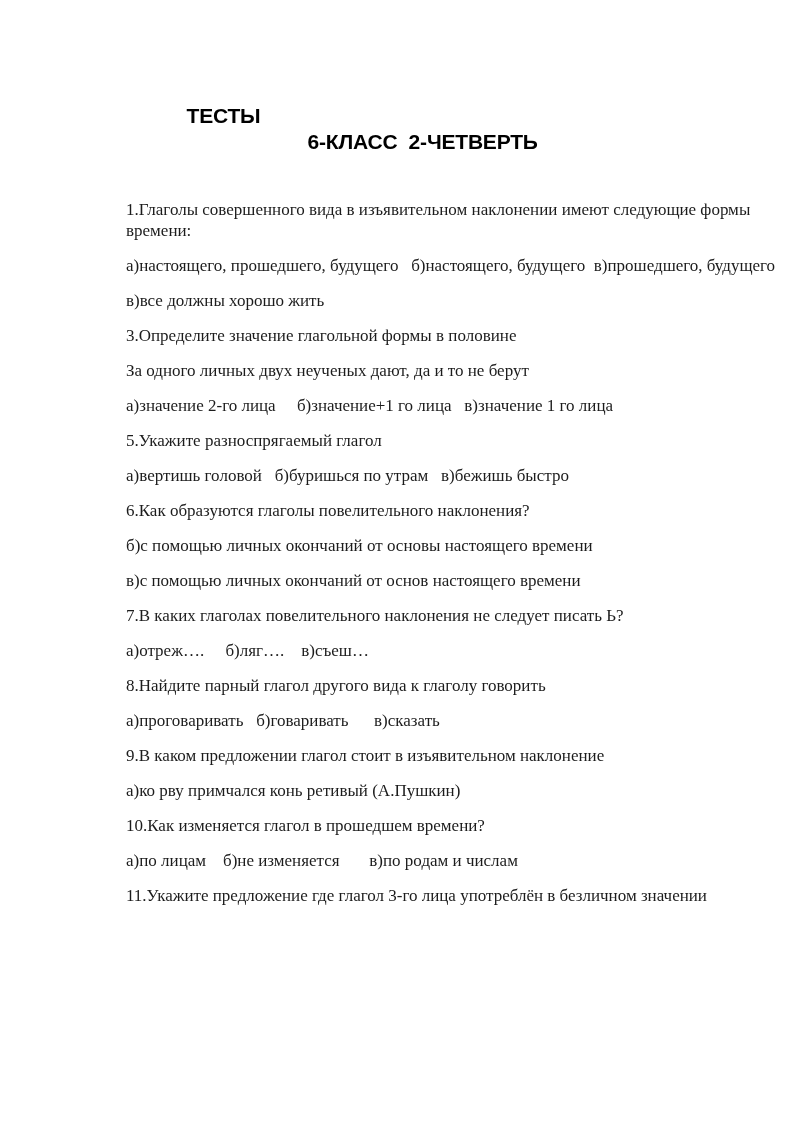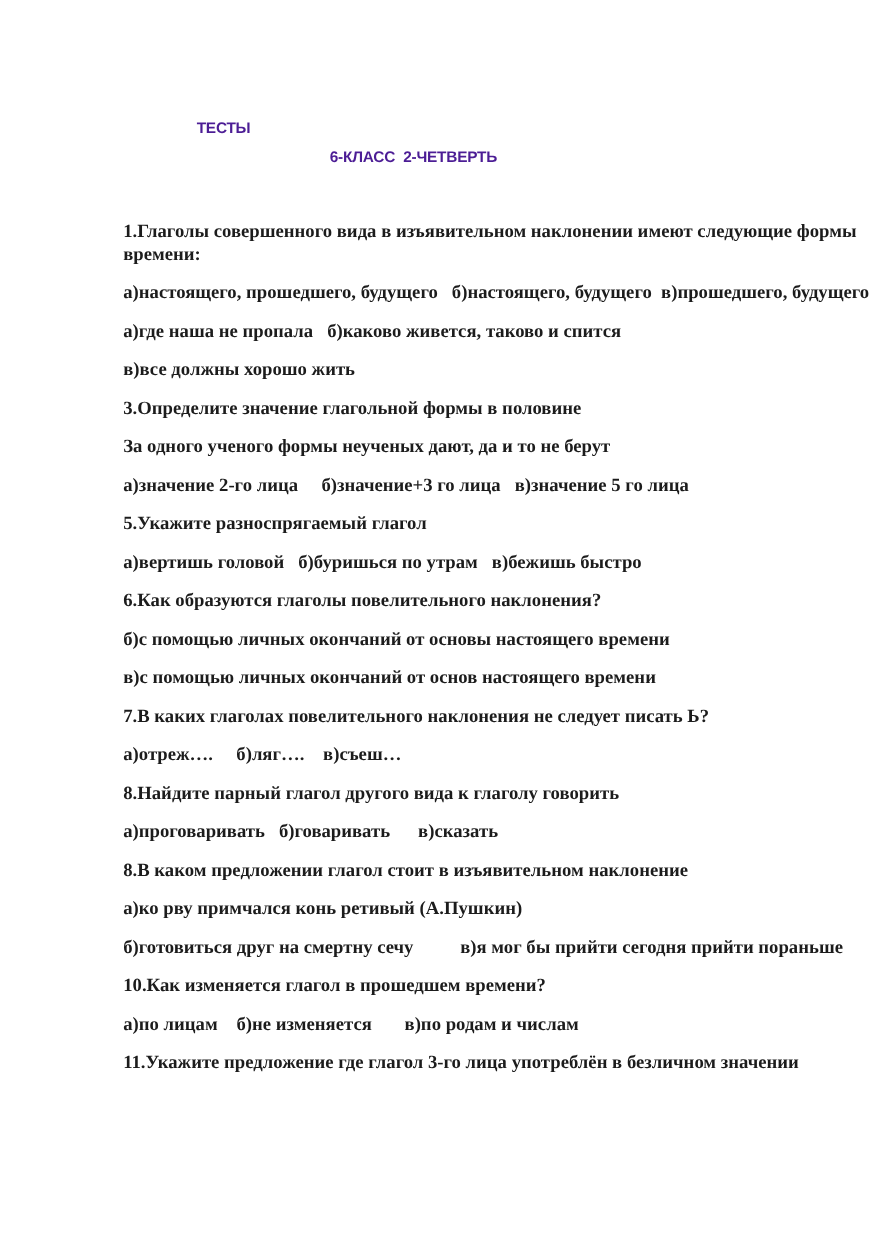--- a/index.html
+++ b/index.html
@@ -16,30 +16,30 @@
     padding: 77px 40px 0 112px;
     overflow: hidden;
     font-family: "Liberation Serif", "DejaVu Serif", serif;
     font-size: 17px;
     color: #1c1c1c;
     -webkit-font-smoothing: antialiased;
   }
   .doc-header {
     font-family: "Liberation Sans", "DejaVu Sans", sans-serif;
     font-weight: 700;
-    font-size: 14px;
+    font-size: 21px;
     line-height: 26px;
     letter-spacing: -0.2px;
     white-space: pre;
     margin: 0 0 18px 0;
-    color: #4c1d95;
+    color: #000000;
   }
   .title-left  { display: inline-block; margin-left: 52px; }
   .title-right { display: inline-block; margin-left: 173px; }
-  .qblock { margin: 0; padding: 0; font-weight: bold; }
+  .qblock { margin: 14px; padding: 0; }
   .line {
     white-space: pre;
     line-height: 21px;
     margin: 0 0 14px 0;
   }
   .line.no-gap { margin-bottom: 0; }
 </style>
 </head>
 <body>
 
@@ -50,28 +50,27 @@
     <span class="title-right">6-КЛАСС  2-ЧЕТВЕРТЬ</span>
   </div>
 
   <section class="qblock">
     <p class="line no-gap">1.Глаголы совершенного вида в изъявительном наклонении имеют следующие формы</p>
     <p class="line">времени:</p>
     <p class="line">а)настоящего, прошедшего, будущего   б)настоящего, будущего  в)прошедшего, будущего</p>
   </section>
 
   <section class="qblock">
-    <p class="line">а)где наша не пропала   б)каково живется, таково и спится</p>
     <p class="line">в)все должны хорошо жить</p>
   </section>
 
   <section class="qblock">
     <p class="line">3.Определите значение глагольной формы в половине</p>
-    <p class="line">За одного ученого формы неученых дают, да и то не берут</p>
-    <p class="line">а)значение 2-го лица     б)значение+3 го лица   в)значение 5 го лица</p>
+    <p class="line">За одного личных двух неученых дают, да и то не берут</p>
+    <p class="line">а)значение 2-го лица     б)значение+1 го лица   в)значение 1 го лица</p>
   </section>
 
 
   <section class="qblock">
     <p class="line">5.Укажите разноспрягаемый глагол</p>
     <p class="line">а)вертишь головой   б)буришься по утрам   в)бежишь быстро</p>
   </section>
 
   <section class="qblock">
     <p class="line">6.Как образуются глаголы повелительного наклонения?</p>
@@ -83,23 +82,22 @@
     <p class="line">7.В каких глаголах повелительного наклонения не следует писать Ь?</p>
     <p class="line">а)отреж….     б)ляг….    в)съеш…</p>
   </section>
 
   <section class="qblock">
     <p class="line">8.Найдите парный глагол другого вида к глаголу говорить</p>
     <p class="line">а)проговаривать   б)говаривать      в)сказать</p>
   </section>
 
   <section class="qblock">
-    <p class="line">8.В каком предложении глагол стоит в изъявительном наклонение</p>
+    <p class="line">9.В каком предложении глагол стоит в изъявительном наклонение</p>
     <p class="line">а)ко рву примчался конь ретивый (А.Пушкин)</p>
-    <p class="line">б)готовиться друг на смертну сечу          в)я мог бы прийти сегодня прийти пораньше</p>
   </section>
 
   <section class="qblock">
     <p class="line">10.Как изменяется глагол в прошедшем времени?</p>
     <p class="line">а)по лицам    б)не изменяется       в)по родам и числам</p>
   </section>
 
   <section class="qblock">
     <p class="line">11.Укажите предложение где глагол 3-го лица употреблён в безличном значении</p>
   </section>

